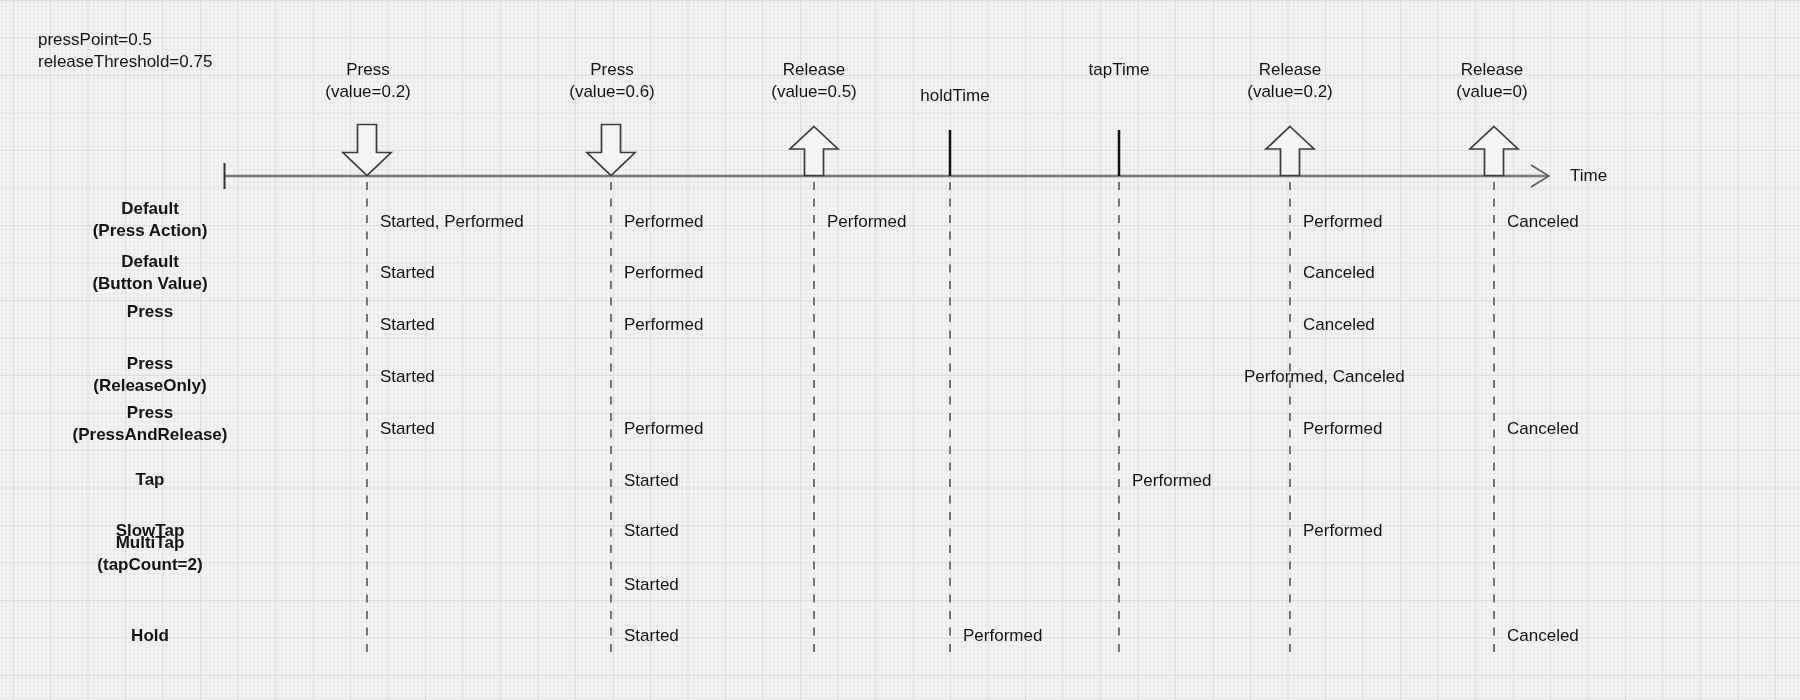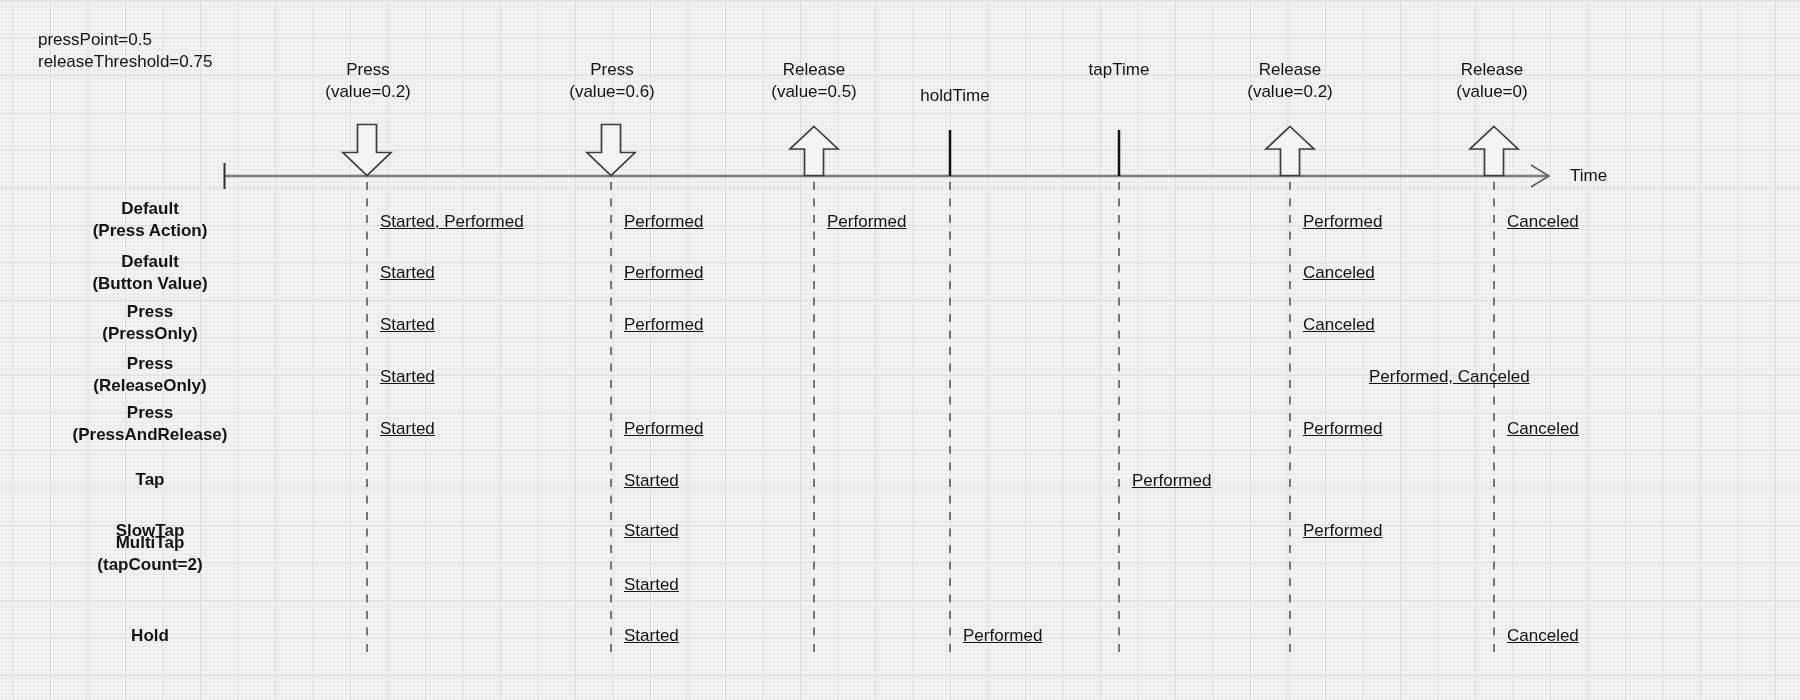--- a/index.html
+++ b/index.html
@@ -15,21 +15,21 @@
       linear-gradient(90deg, #dfdfde 1px, transparent 1px),
       radial-gradient(circle, #e7e7e6 0.8px, transparent 0.9px);
     background-size:37.5px 37.5px, 37.5px 37.5px, 4px 4px;
     background-position:0 0, 12.5px 0, 0 0;
   }
   .svg-layer{position:absolute;left:0;top:0;}
   .txt{position:absolute;font-size:17px;line-height:22px;white-space:nowrap;}
   .params{left:38px;top:29px;text-align:left;}
   .event-label{width:200px;text-align:center;}
   .row-label{left:10px;width:280px;text-align:center;font-weight:bold;}
-  .cell{transform:translateY(-50%);text-decoration:underline;}
+  .cell{transform:translateY(-50%);}
   .time-label{left:1570px;top:165px;text-align:center;}
 </style>
 </head>
 <body>
 
 <div class="canvas">
 
   <svg class="svg-layer" width="1800" height="700" viewBox="0 0 1800 700">
 
     <line x1="224" y1="176" x2="1549" y2="176" stroke="#7b7b7b" stroke-width="2.6"></line>
@@ -92,21 +92,20 @@
   <div class="txt row-label" style="top:198px;">
     <div>Default</div>
     <div>(Press Action)</div>
   </div>
   <div class="txt row-label" style="top:251px;">
     <div>Default</div>
     <div>(Button Value)</div>
   </div>
   <div class="txt row-label" style="top:301px;">
     <div>Press</div>
-    <div>(PressOnly)</div>
   </div>
   <div class="txt row-label" style="top:353px;">
     <div>Press</div>
     <div>(ReleaseOnly)</div>
   </div>
   <div class="txt row-label" style="top:402px;">
     <div>Press</div>
     <div>(PressAndRelease)</div>
   </div>
   <div class="txt row-label" style="top:469px;">
@@ -131,21 +130,21 @@
 
   <div class="txt cell" style="left:380px;top:273px;">Started</div>
   <div class="txt cell" style="left:624px;top:273px;">Performed</div>
   <div class="txt cell" style="left:1303px;top:273px;">Canceled</div>
 
   <div class="txt cell" style="left:380px;top:325px;">Started</div>
   <div class="txt cell" style="left:624px;top:325px;">Performed</div>
   <div class="txt cell" style="left:1303px;top:325px;">Canceled</div>
 
   <div class="txt cell" style="left:380px;top:377px;">Started</div>
-  <div class="txt cell" style="left:1369px;top:377px;">Performed, Canceled</div>
+  <div class="txt cell" style="left:1244px;top:377px;">Performed, Canceled</div>
 
   <div class="txt cell" style="left:380px;top:429px;">Started</div>
   <div class="txt cell" style="left:624px;top:429px;">Performed</div>
   <div class="txt cell" style="left:1303px;top:429px;">Performed</div>
   <div class="txt cell" style="left:1507px;top:429px;">Canceled</div>
 
   <div class="txt cell" style="left:624px;top:481px;">Started</div>
   <div class="txt cell" style="left:1132px;top:481px;">Performed</div>
 
   <div class="txt cell" style="left:624px;top:531px;">Started</div>

